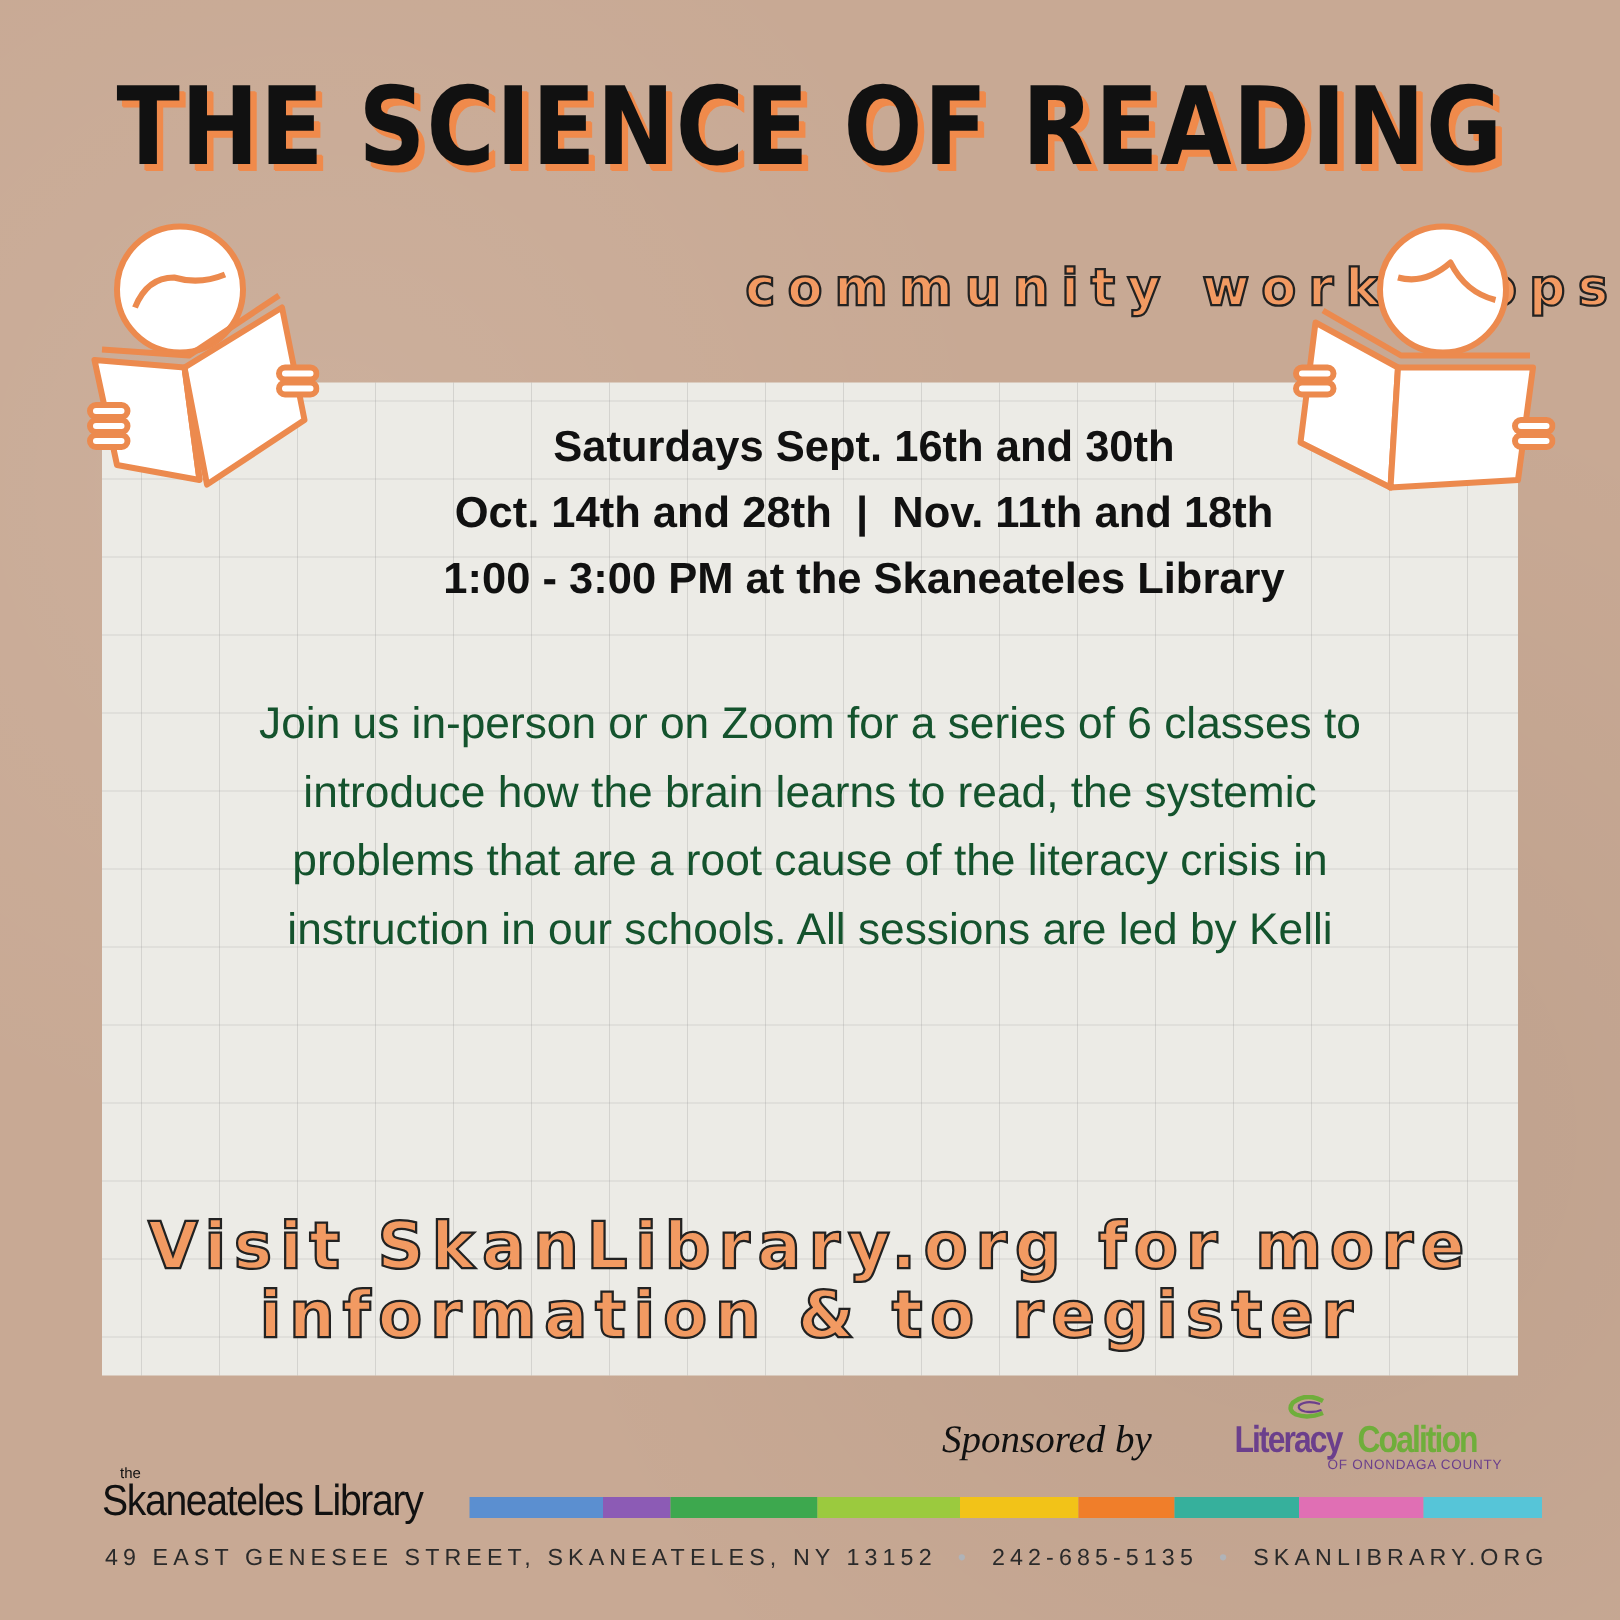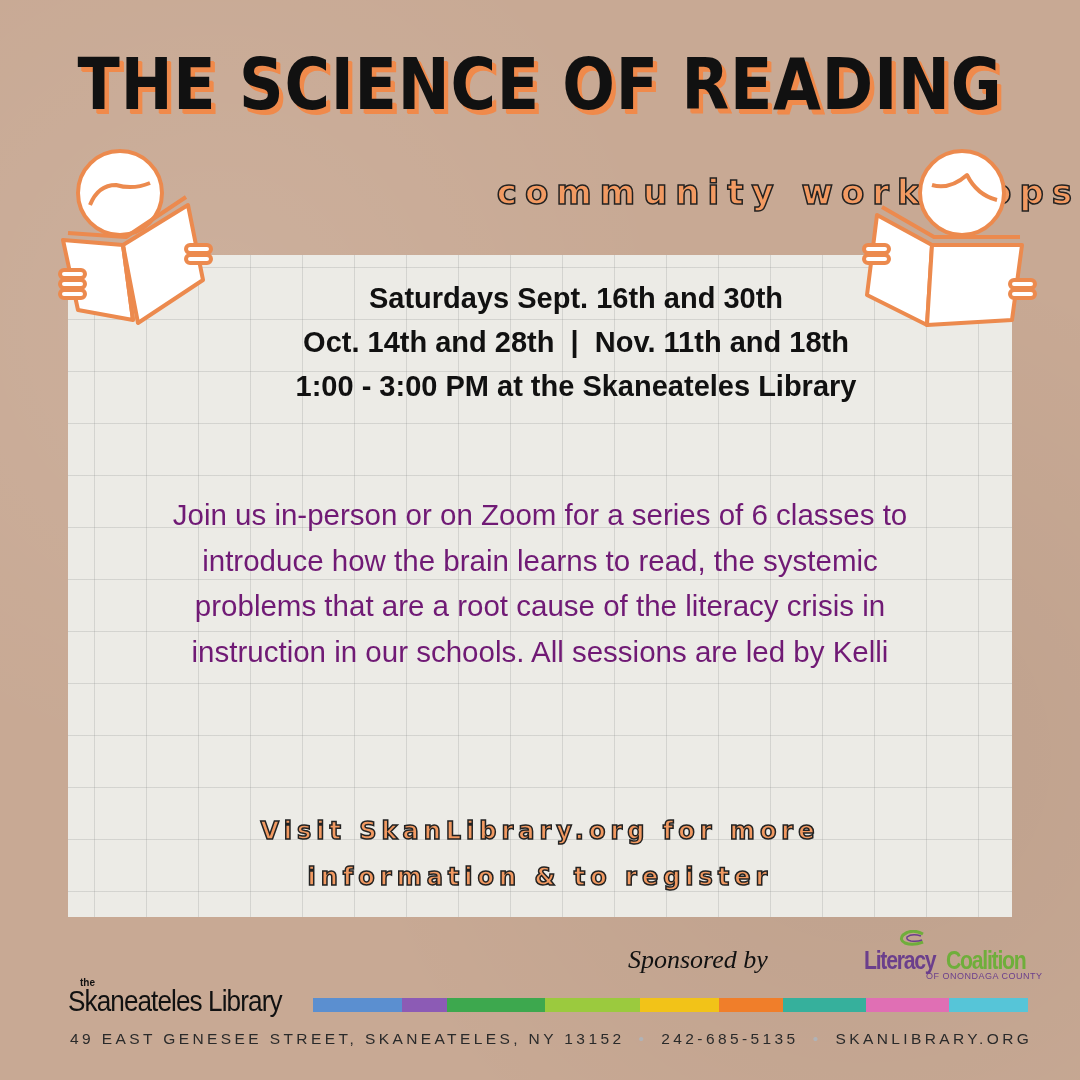--- a/index.html
+++ b/index.html
@@ -19,39 +19,39 @@
   .paper{position:absolute;left:68px;top:255px;width:944px;height:662px;
     background-color:#ecebe6;
     background-image:
       linear-gradient(to right, rgba(150,150,150,0.28) 1px, transparent 1px),
       linear-gradient(to bottom, rgba(150,150,150,0.28) 1px, transparent 1px);
     background-size:52px 52px;background-position:26px 12px;}
   .dates{position:absolute;left:0;top:276px;width:1080px;text-align:center;
     font-family:"Liberation Sans", sans-serif;font-weight:bold;font-size:29px;
     line-height:44px;color:#111;padding-left:36px;}
   .body-text{position:absolute;left:80px;top:460px;width:920px;text-align:center;
-    font-family:"Liberation Sans", sans-serif;font-size:29.5px;line-height:45.5px;color:#701a75;margin-top:32px;}
+    font-family:"Liberation Sans", sans-serif;font-size:29.5px;line-height:45.5px;color:#14532d;}
   .cta{position:absolute;left:0;top:808px;width:1080px;text-align:center;
-    font-family:"DejaVu Sans", sans-serif;font-weight:bold;font-size:24px;line-height:46px;
+    font-family:"DejaVu Sans", sans-serif;font-weight:bold;font-size:43px;line-height:46px;
     letter-spacing:5px;color:#f29a62;-webkit-text-stroke:1.5px #222;}
   .reader{position:absolute;width:175px;height:190px;}
   .reader.left{left:38px;top:145px;}
   .reader.right{left:862px;top:145px;}
   .sponsor{position:absolute;left:628px;top:945px;font-family:Liberation Serif, serif;
     font-style:italic;font-size:26px;color:#111;}
-  .lc-logo{position:absolute;left:864px;top:930px;width:200px;height:55px;}
+  .lc-logo{position:absolute;left:823px;top:930px;width:200px;height:55px;}
   .lc-word1{position:absolute;left:0;top:16px;font-family:"Liberation Sans", sans-serif;
     font-size:25px;font-weight:bold;color:#6b3f8c;letter-spacing:-1.5px;transform:scaleX(0.85);transform-origin:left;}
   .lc-word2{position:absolute;left:82px;top:16px;font-family:"Liberation Sans", sans-serif;
     font-size:25px;font-weight:bold;color:#6fae3b;letter-spacing:-1.5px;transform:scaleX(0.85);transform-origin:left;}
   .lc-sub{position:absolute;left:62px;top:41px;font-size:9px;color:#6b3f8c;letter-spacing:0.5px;}
   .lc-swoosh{position:absolute;left:33px;top:0px;width:30px;height:18px;}
   .lib-name{position:absolute;left:68px;top:985px;font-family:"Liberation Sans", sans-serif;
     font-size:29px;color:#111;letter-spacing:-1px;transform:scaleX(0.9);transform-origin:left;}
-  .lib-the{position:absolute;left:80px;top:977px;font-size:10px;color:#111;font-weight:bold;}
+  .lib-the{position:absolute;left:80px;top:977px;font-size:10px;color:#111;}
   .stripe{position:absolute;left:313px;top:998px;width:715px;height:14px;display:flex;}
   .stripe span{display:block;height:100%;}
   .address{position:absolute;left:70px;top:1030px;width:960px;font-family:"Liberation Sans", sans-serif;
     font-size:15.5px;letter-spacing:3.4px;color:#2a2a2a;white-space:nowrap;}
   .sep{color:#b0b3b8;margin:0 14px;}
 </style>
 </head>
 <body>
 
 <div class="title">THE SCIENCE OF READING</div>

